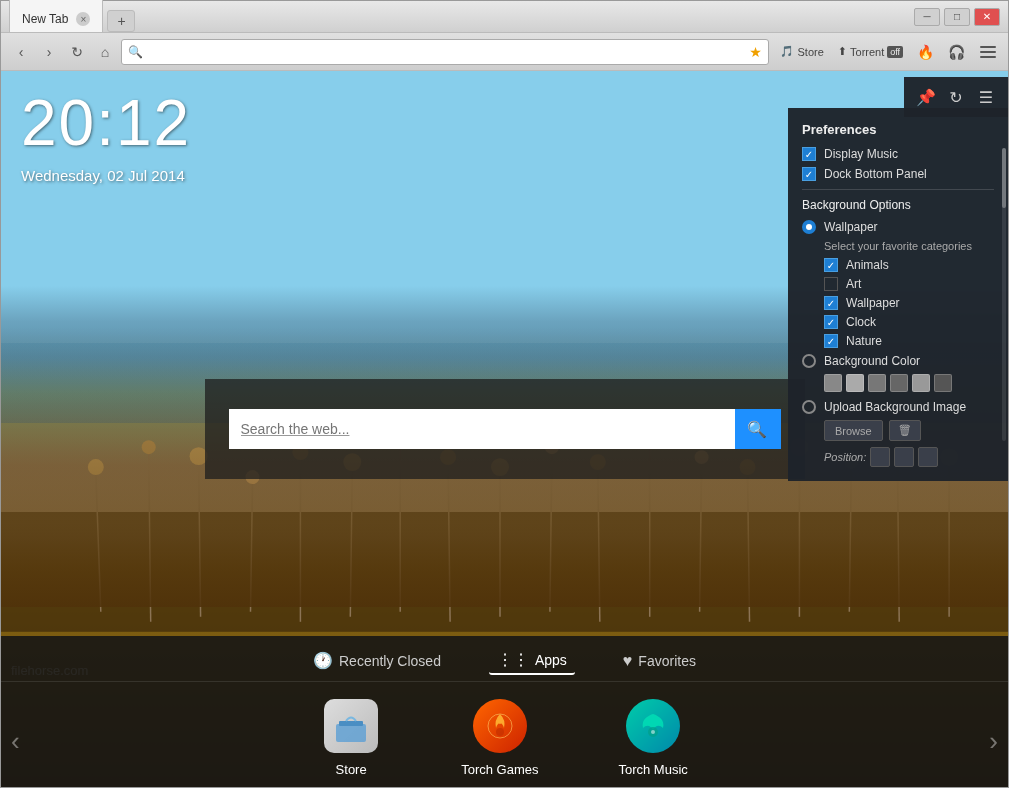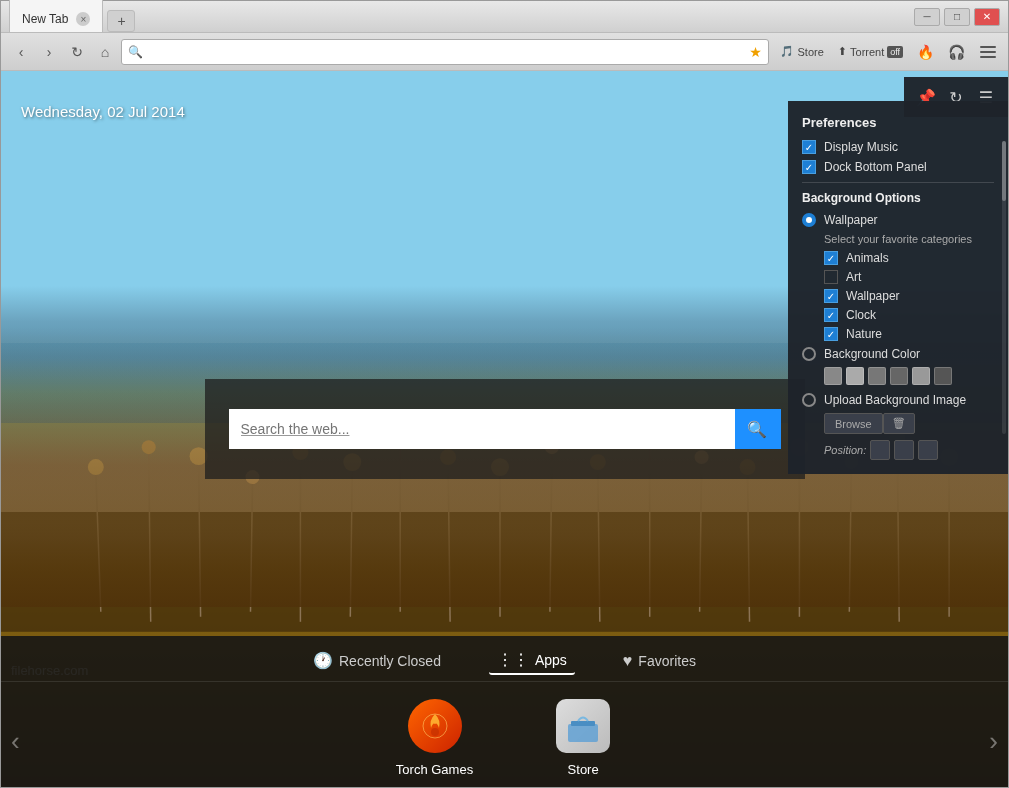--- a/index.html
+++ b/index.html
@@ -393,21 +393,21 @@
       flex-shrink: 0;
     }
     .pref-divider {
       border: none;
       border-top: 1px solid rgba(255,255,255,0.15);
       margin: 8px 0;
     }
     .pref-section-title {
       color: #eee;
       font-size: 12px;
-      font-weight: bold;
+      font-weight: normal;
       margin-bottom: 8px;
     }
     .pref-radio-row {
       display: flex;
       align-items: center;
       gap: 8px;
       margin-bottom: 6px;
     }
     .pref-radio {
       width: 14px;
@@ -451,20 +451,21 @@
       margin-bottom: 8px;
     }
     .color-swatch {
       width: 18px;
       height: 18px;
       border-radius: 2px;
       border: 1px solid rgba(255,255,255,0.2);
     }
     .browse-row {
       display: flex;
+      gap: 6px;
       margin-left: 22px;
       margin-top: 4px;
     }
     .browse-btn {
       background: #3a3f4a;
       border: 1px solid #555;
       color: #aaa;
       font-size: 11px;
       padding: 3px 10px;
       cursor: pointer;
@@ -656,30 +657,31 @@
         <line x1="950" y1="205" x2="950" y2="50" stroke="#8B7355" stroke-width="1.5"></line>
         <circle cx="950" cy="45" r="9" fill="#c8a05a" opacity="0.85"></circle>
       </svg>
 
       <div style="position:absolute;top:38%;left:0;right:0;height:80px;background:linear-gradient(to bottom,rgba(80,140,170,0.6),rgba(60,100,130,0.4));"></div>
     </div>
 
     <div class="flowers-overlay"></div>
 
     <div class="clock-display">
+      <div class="clock-time">20:12</div>
       <div class="clock-date">Wednesday,  02 Jul 2014</div>
     </div>
 
     <div class="panel-controls">
       <div class="panel-ctrl-btn">📌</div>
       <div class="panel-ctrl-btn">↻</div>
       <div class="panel-ctrl-btn">☰</div>
     </div>
 
-    <div class="pref-panel" style="top:30px;">
+    <div class="pref-panel" style="top:37px;">
       <div class="pref-title">Preferences</div>
 
       <div class="pref-checkbox-row">
         <div class="pref-checkbox">✓</div>
         <span>Display Music</span>
       </div>
       <div class="pref-checkbox-row">
         <div class="pref-checkbox">✓</div>
         <span>Dock Bottom Panel</span>
       </div>
@@ -777,46 +779,58 @@
         </div>
         <div class="bottom-tab">
           <span class="bottom-tab-icon">♥</span>
           <span>Favorites</span>
         </div>
       </div>
 
       <div class="apps-row">
 
         <div style="position:absolute;left:10px;bottom:30px;color:rgba(255,255,255,0.4);font-size:26px;cursor:pointer;">‹</div>
+
+        <div class="app-item">
+          <div class="app-icon">
+            <div class="store-icon-img">
+              <svg width="40" height="40" viewBox="0 0 40 40" xmlns="http://www.w3.org/2000/svg">
+                <rect x="5" y="18" width="30" height="18" rx="2" fill="#5b9fd4" opacity="0.8"></rect>
+                <rect x="8" y="15" width="24" height="5" rx="1" fill="#4a8ec3"></rect>
+                <path d="M15 15 Q20 8 25 15" stroke="#7ab8e0" stroke-width="2" fill="none"></path>
+              </svg>
+            </div>
+          </div>
+          <span class="app-label">Store</span>
+        </div>
 
         <div class="app-item">
           <div class="app-icon">
             <div class="tgames-icon">
               <svg width="32" height="32" viewBox="0 0 32 32" xmlns="http://www.w3.org/2000/svg">
                 <circle cx="16" cy="16" r="12" fill="none" stroke="rgba(255,200,100,0.6)" stroke-width="1"></circle>
                 <path d="M16 4 Q22 10 20 18 Q18 12 16 14 Q14 12 12 18 Q10 10 16 4Z" fill="rgba(255,180,50,0.9)"></path>
                 <circle cx="16" cy="22" r="4" fill="rgba(200,50,0,0.8)"></circle>
               </svg>
             </div>
           </div>
           <span class="app-label">Torch Games</span>
         </div>
 
         <div class="app-item">
           <div class="app-icon">
-            <div class="store-icon-img">
-              <svg width="40" height="40" viewBox="0 0 40 40" xmlns="http://www.w3.org/2000/svg">
-                <rect x="5" y="18" width="30" height="18" rx="2" fill="#5b9fd4" opacity="0.8"></rect>
-                <rect x="8" y="15" width="24" height="5" rx="1" fill="#4a8ec3"></rect>
-                <path d="M15 15 Q20 8 25 15" stroke="#7ab8e0" stroke-width="2" fill="none"></path>
+            <div class="tmusic-icon">
+              <svg width="32" height="32" viewBox="0 0 32 32" xmlns="http://www.w3.org/2000/svg">
+                <path d="M16 4 C22 6 28 10 26 18 C22 14 18 16 16 20 C14 16 10 14 6 18 C4 10 10 6 16 4Z" fill="rgba(0,220,180,0.9)"></path>
+                <circle cx="16" cy="22" r="5" fill="rgba(0,160,140,0.8)"></circle>
+                <circle cx="16" cy="22" r="2" fill="rgba(255,255,255,0.5)"></circle>
               </svg>
             </div>
           </div>
-          <span class="app-label">Store</span>
-        </div>
-
+          <span class="app-label">Torch Music</span>
+        </div>
 
         <div style="position:absolute;right:10px;bottom:30px;color:rgba(255,255,255,0.4);font-size:26px;cursor:pointer;">›</div>
       </div>
     </div>
 
   </div>
 </div>
 
 </body></html>

